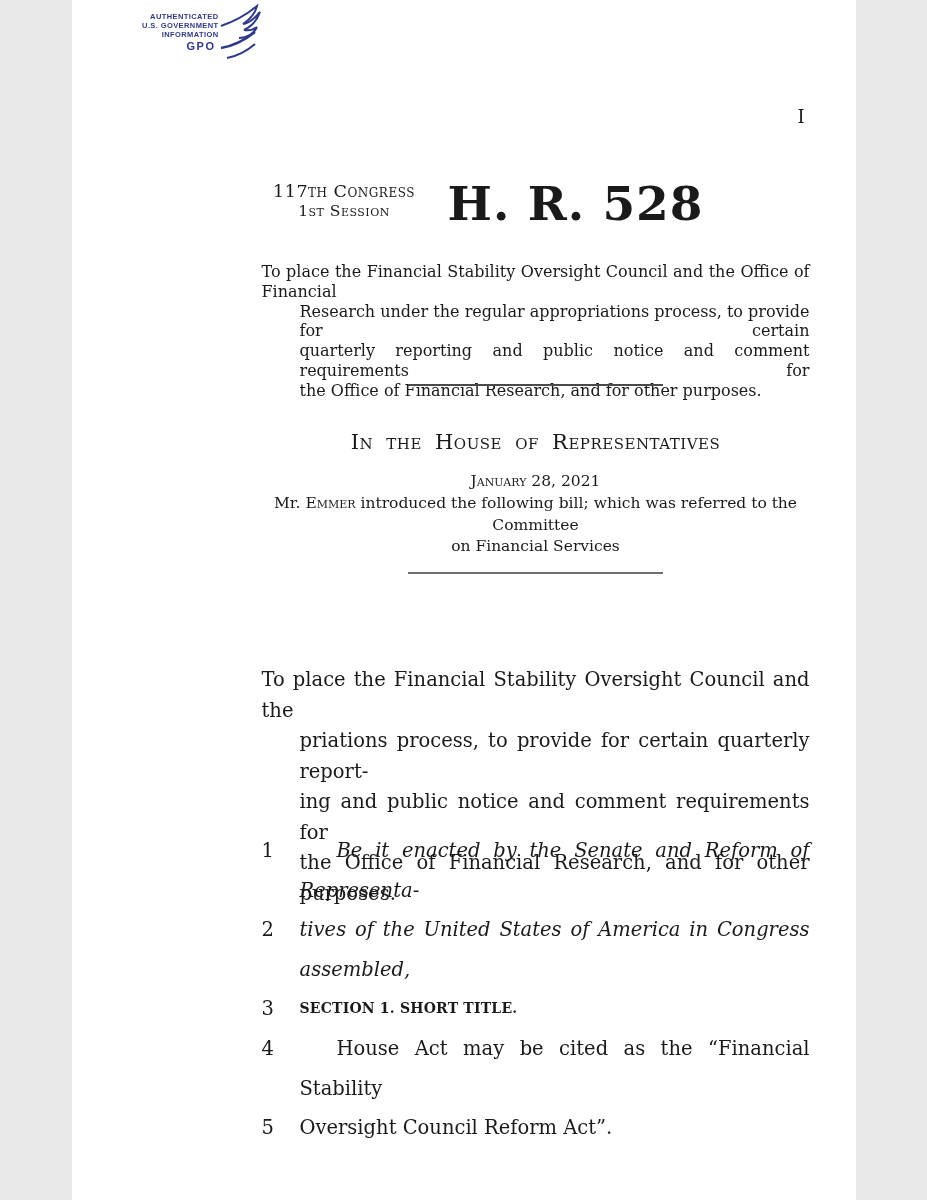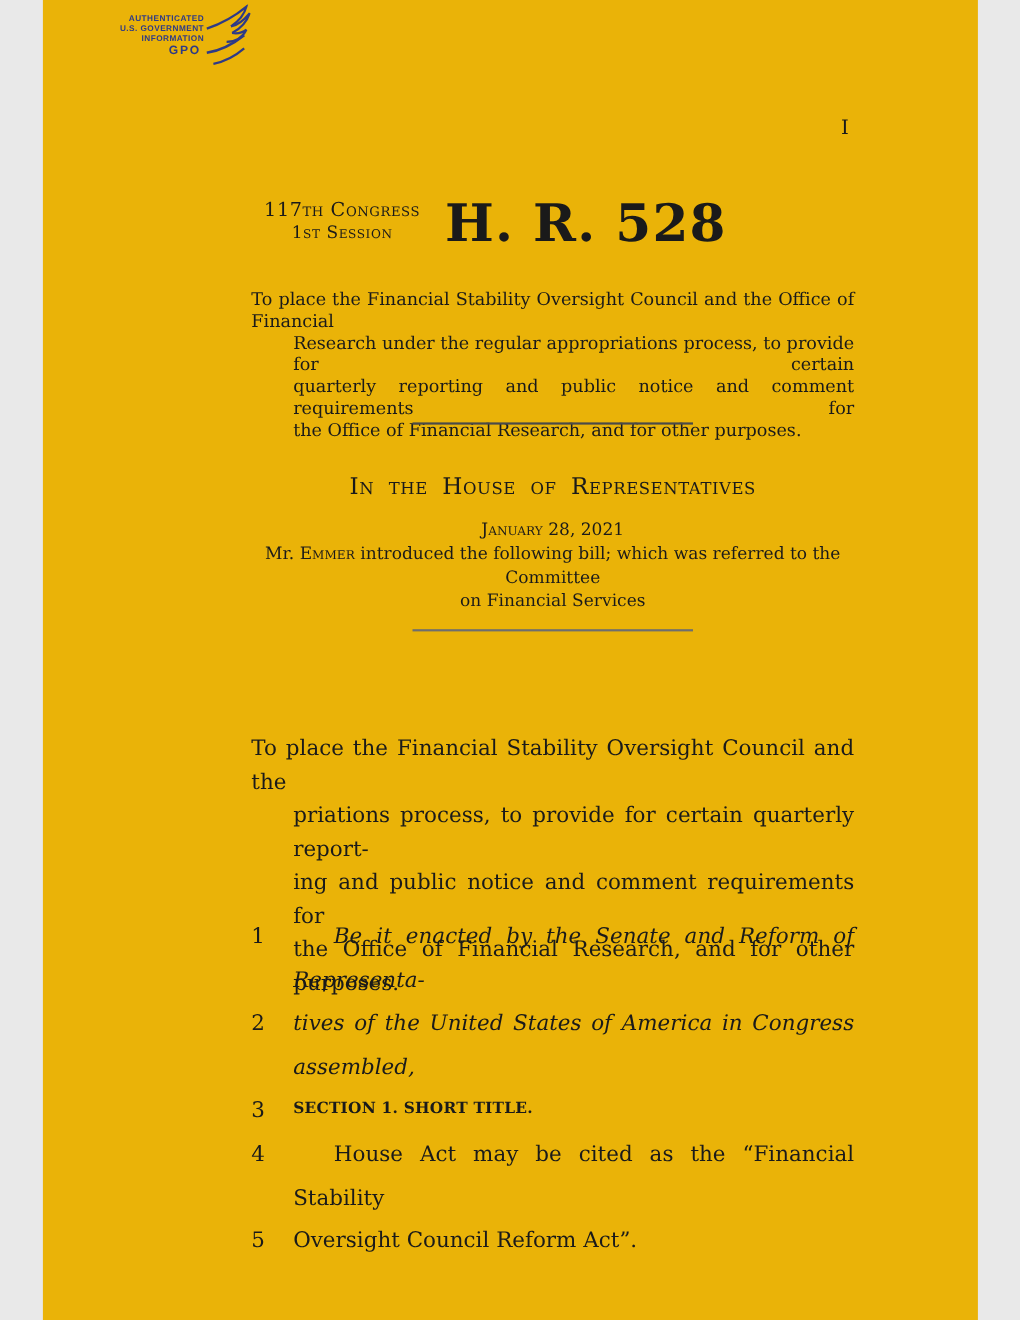--- a/index.html
+++ b/index.html
@@ -1,22 +1,22 @@
 <!DOCTYPE html>
 <html><head>
 <meta charset="utf-8">
 <style>
   * { margin: 0; padding: 0; box-sizing: border-box; }
   html, body { background: #e9e9e9; }
   .page {
     position: relative;
-    width: 850px;
+    width: 784px;
     height: 1200px;
     margin: 0 auto;
-    background: #eab308;
+    background: #ffffff;
     font-family: "DejaVu Serif", "Liberation Serif", serif;
     color: #1a1a1a;
     overflow: hidden;
   }
   
   .gpo-logo {
     position: absolute;
     left: 55px; top: 4px;
     width: 130px; height: 58px;
     color: #2e3a87;
@@ -51,21 +51,21 @@
   .congress-block {
     position: absolute;
     left: 190px; top: 181px;
     width: 165px;
     text-align: center;
   }
   .congress-line { font-size: 17.5px; font-variant: small-caps; letter-spacing: 0.5px; }
   .session-line  { font-size: 15.5px; font-variant: small-caps; letter-spacing: 0.5px; margin-top: 1px; }
   .bill-number {
     position: absolute;
-    left: 366px; top: 176px;
+    left: 376px; top: 176px;
     width: 361px;
     font-size: 47px;
     font-weight: bold;
     letter-spacing: 1px;
     white-space: nowrap;
   }
   
   .preamble {
     position: absolute;
     left: 190px; top: 262px;

